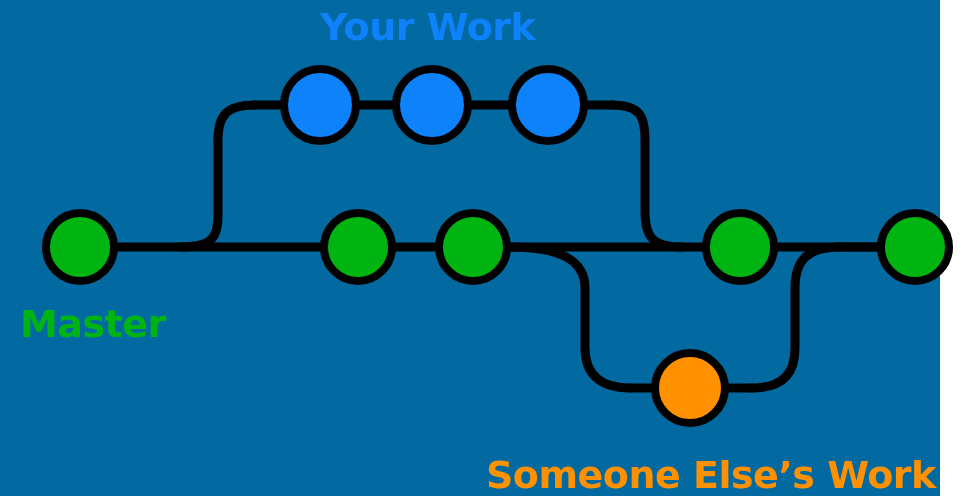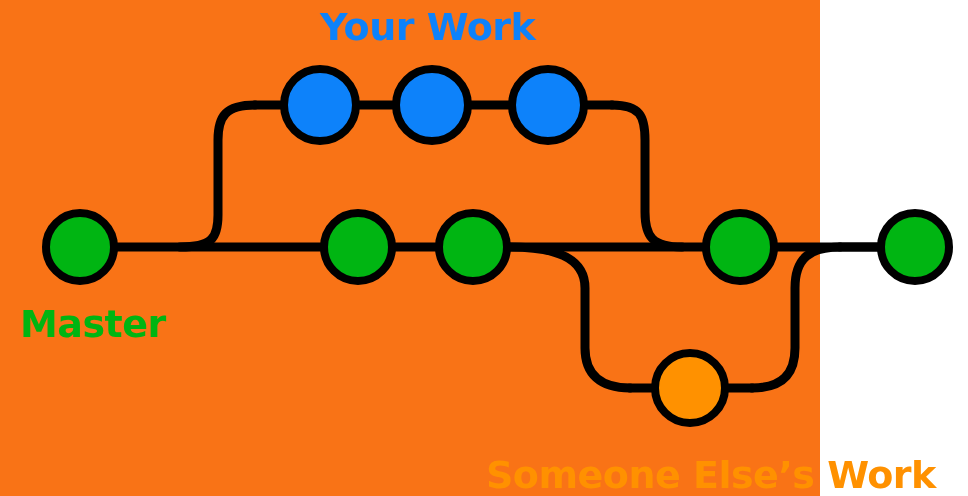--- a/index.html
+++ b/index.html
@@ -8,23 +8,23 @@
     background: #ffffff;
   }
   body {
     width: 968px;
     height: 496px;
     overflow: hidden;
     font-family: "DejaVu Sans", sans-serif;
   }
   #diagram-root {
     position: relative;
-    width: 820px;
+    width: 940px;
     height: 496px;
-    background: #f97316;
+    background: #0369a1;
   }
   svg#git-graph {
     position: absolute;
     left: 0;
     top: 0;
     width: 968px;
     height: 496px;
     display: block;
   }
   .branch-label {

